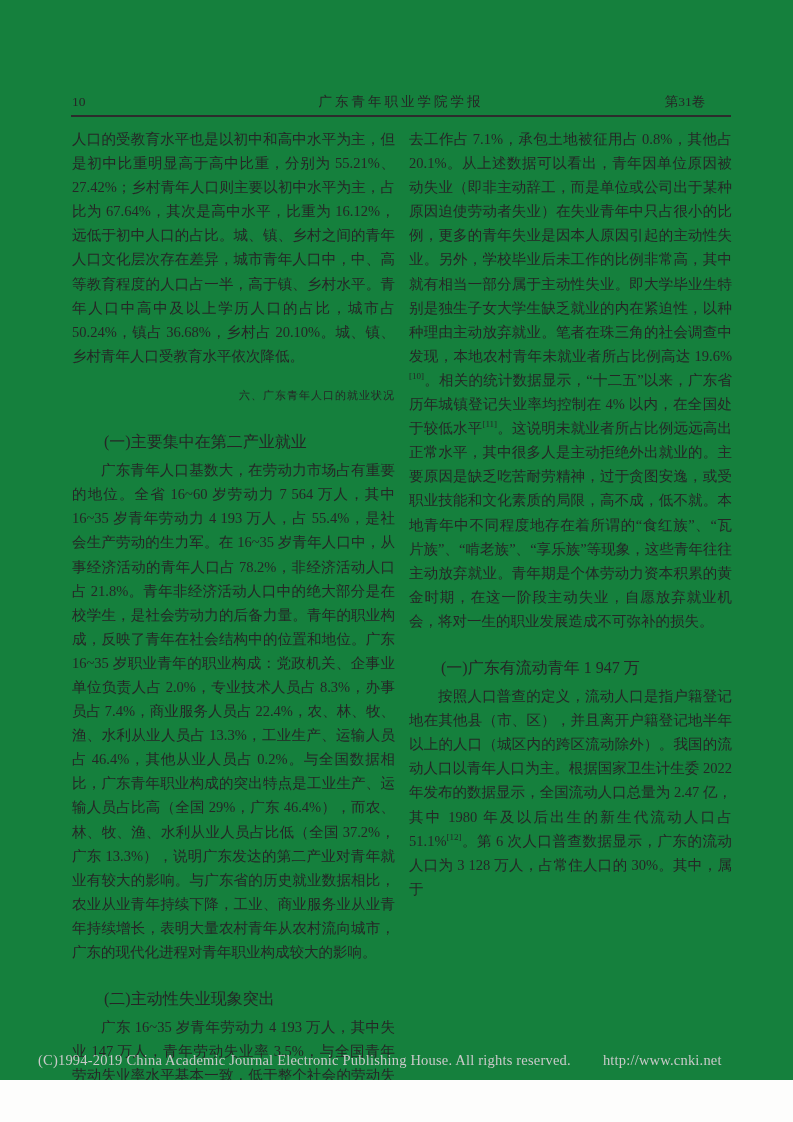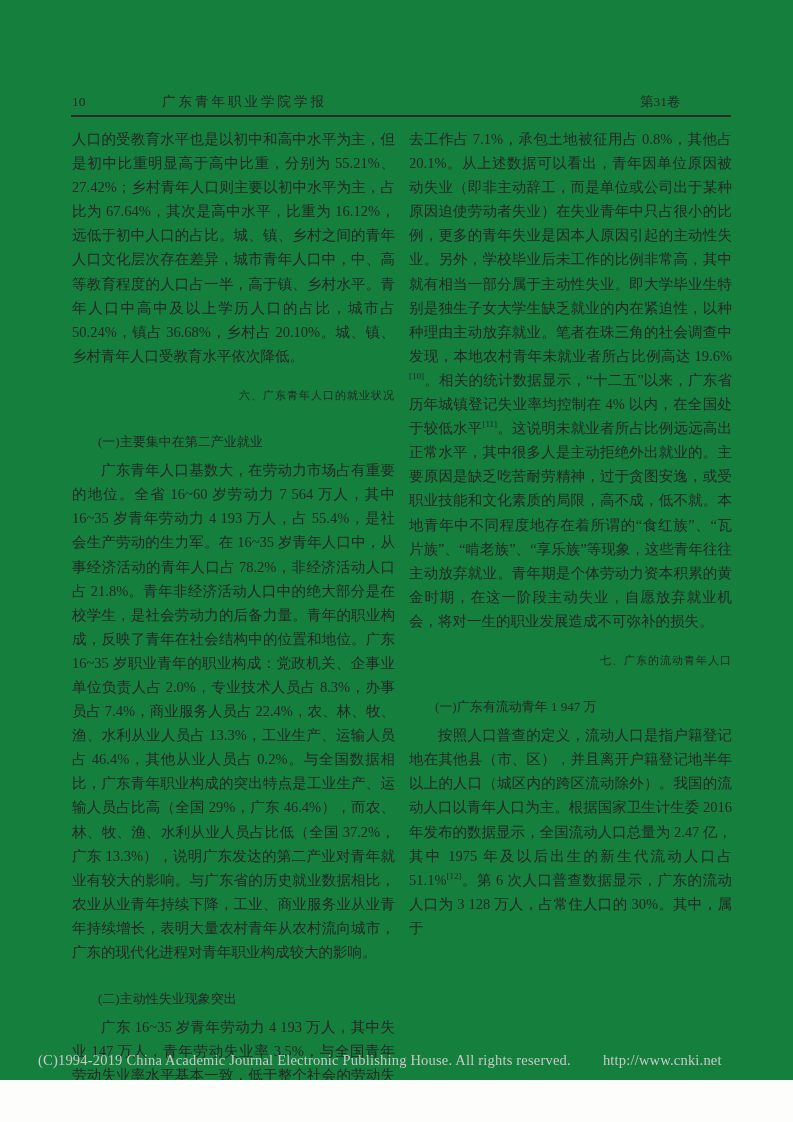--- a/index.html
+++ b/index.html
@@ -8,43 +8,43 @@
     position:relative;width:793px;height:1080px;overflow:hidden;
     background:#15803d;color:#262626;
     font-family:"Liberation Serif","DejaVu Serif",serif;
   }
   
   .header{
     position:absolute;top:93px;left:72px;width:658px;
     display:flex;align-items:baseline;font-size:13.5px;
   }
   .header .pageno{width:90px;text-align:left;}
-  .header .jtitle{flex:1;text-align:left;letter-spacing:3px;}
-  .header .vol{width:90px;text-align:left;}
+  .header .jtitle{flex:1;text-align:center;letter-spacing:3px;}
+  .header .vol{width:90px;text-align:center;}
   .header-rule{
     position:absolute;top:115px;left:71px;width:660px;height:2px;
     background:#2c2c2c;
   }
   
   .columns{
     position:absolute;top:127px;left:72px;width:660px;
     display:flex;gap:14px;
   }
   .col{
     width:323px;font-size:14.5px;line-height:24.1px;
     text-align:justify;
   }
   .col p{margin:0;text-indent:2em;}
   .col p.no-indent{text-indent:0;}
   h2.section{
     font-size:11px;font-weight:normal;text-align:right;
     margin:15px 0 13px;letter-spacing:1px;
   }
   h3.sub{
-    font-size:13px;font-weight:normal;margin:23px 0 4px;
+    font-size:16px;font-weight:normal;margin:23px 0 4px;
     text-indent:2em;line-height:24.1px;
   }
   sup.ref{font-size:9px;line-height:0;vertical-align:super;}
   
   .footer{
     position:absolute;top:1052px;left:38px;width:720px;
     font-size:14.5px;color:#c9c9c9;letter-spacing:0.2px;
     white-space:nowrap;
   }
   .footer .url{margin-left:32px;}
@@ -74,25 +74,24 @@
 
       <h3 class="sub">(二)主动性失业现象突出</h3>
 
       <p><span>广东 16~35 岁青年劳动力 4 193 万人，其中失业 147 万人，青年劳动失业率 3.5%，与全国青年劳动失业率水平基本一致，低于整个社会的劳动失业率，处于合理的比例区间</span><sup class="ref">[6]</sup><span>。分析失业原因，毕业后未找工作占 33.7%，因本人原因失去工作占 27.2%，因料理家务未工作占 11.1%，因单位原因失</span></p>
     </div>
 
     <div class="col">
       <p class="no-indent"><span>去工作占 7.1%，承包土地被征用占 0.8%，其他占 20.1%。从上述数据可以看出，青年因单位原因被动失业（即非主动辞工，而是单位或公司出于某种原因迫使劳动者失业）在失业青年中只占很小的比例，更多的青年失业是因本人原因引起的主动性失业。另外，学校毕业后未工作的比例非常高，其中就有相当一部分属于主动性失业。即大学毕业生特别是独生子女大学生缺乏就业的内在紧迫性，以种种理由主动放弃就业。笔者在珠三角的社会调查中发现，本地农村青年未就业者所占比例高达 19.6%</span><sup class="ref">[10]</sup><span>。相关的统计数据显示，“十二五”以来，广东省历年城镇登记失业率均控制在 4% 以内，在全国处于较低水平</span><sup class="ref">[11]</sup><span>。这说明未就业者所占比例远远高出正常水平，其中很多人是主动拒绝外出就业的。主要原因是缺乏吃苦耐劳精神，过于贪图安逸，或受职业技能和文化素质的局限，高不成，低不就。本地青年中不同程度地存在着所谓的“食红族”、“瓦片族”、“啃老族”、“享乐族”等现象，这些青年往往主动放弃就业。青年期是个体劳动力资本积累的黄金时期，在这一阶段主动失业，自愿放弃就业机会，将对一生的职业发展造成不可弥补的损失。</span></p>
 
 
-      <h2 class="section">七、广东的流动青年人口</h2>
 
       <h3 class="sub">(一)广东有流动青年 1 947 万</h3>
 
-      <p><span>按照人口普查的定义，流动人口是指户籍登记地在其他县（市、区），并且离开户籍登记地半年以上的人口（城区内的跨区流动除外）。我国的流动人口以青年人口为主。根据国家卫生计生委 2016 年发布的数据显示，全国流动人口总量为 2.47 亿，其中 1975 年及以后出生的新生代流动人口占 51.1%</span><sup class="ref">[12]</sup><span>。第 6 次人口普查数据显示，广东的流动人口为 3 128 万人，占常住人口的 30%。其中，属于</span></p>
+      <p><span>按照人口普查的定义，流动人口是指户籍登记地在其他县（市、区），并且离开户籍登记地半年以上的人口（城区内的跨区流动除外）。我国的流动人口以青年人口为主。根据国家卫生计生委 2022 年发布的数据显示，全国流动人口总量为 2.47 亿，其中 1980 年及以后出生的新生代流动人口占 51.1%</span><sup class="ref">[12]</sup><span>。第 6 次人口普查数据显示，广东的流动人口为 3 128 万人，占常住人口的 30%。其中，属于</span></p>
     </div>
 
   </div>
 
   <div class="footer">
     <span>(C)1994-2019 China Academic Journal Electronic Publishing House. All rights reserved.</span><span class="url">http://www.cnki.net</span>
   </div>
 
 </div>
 

